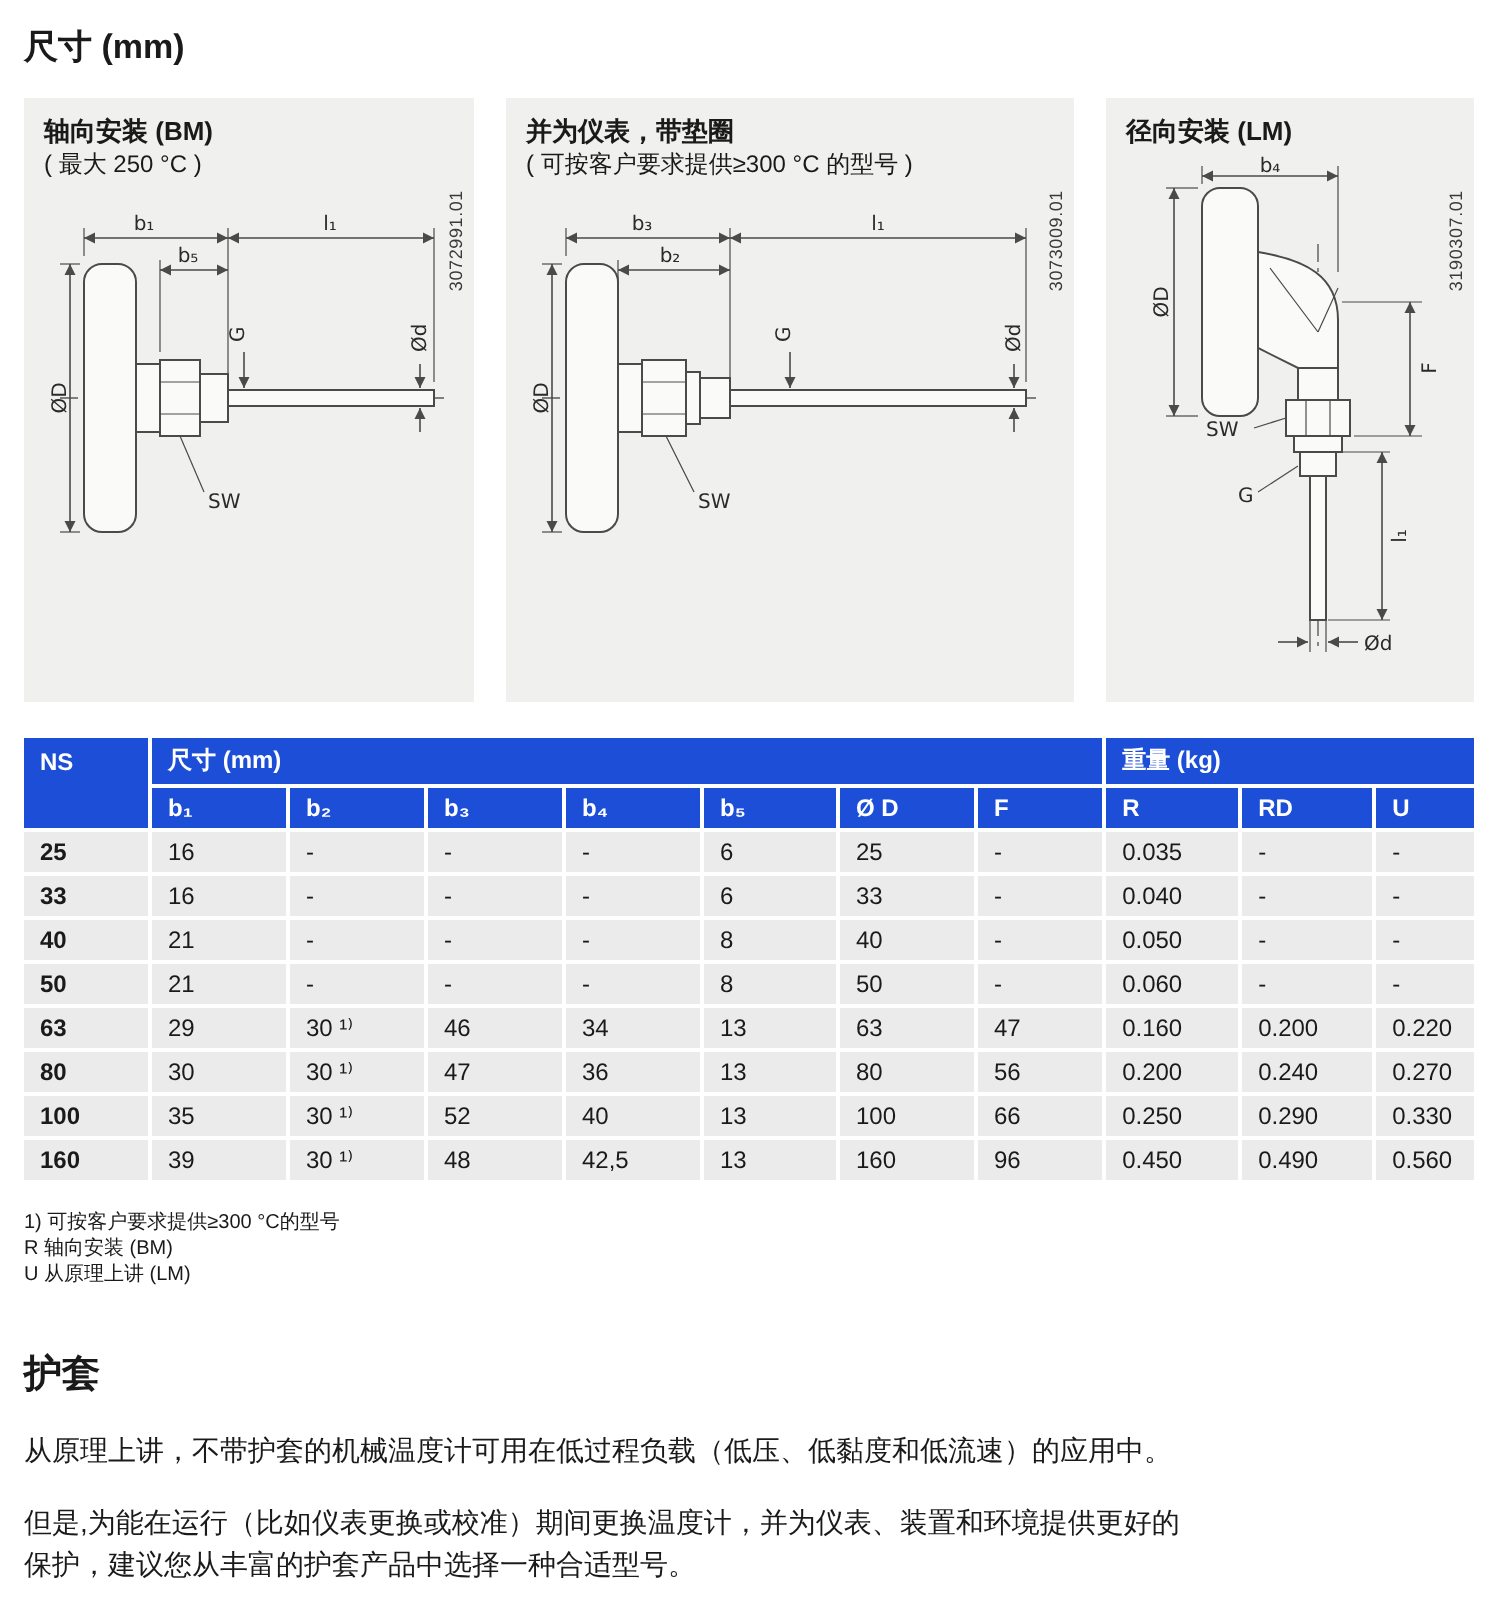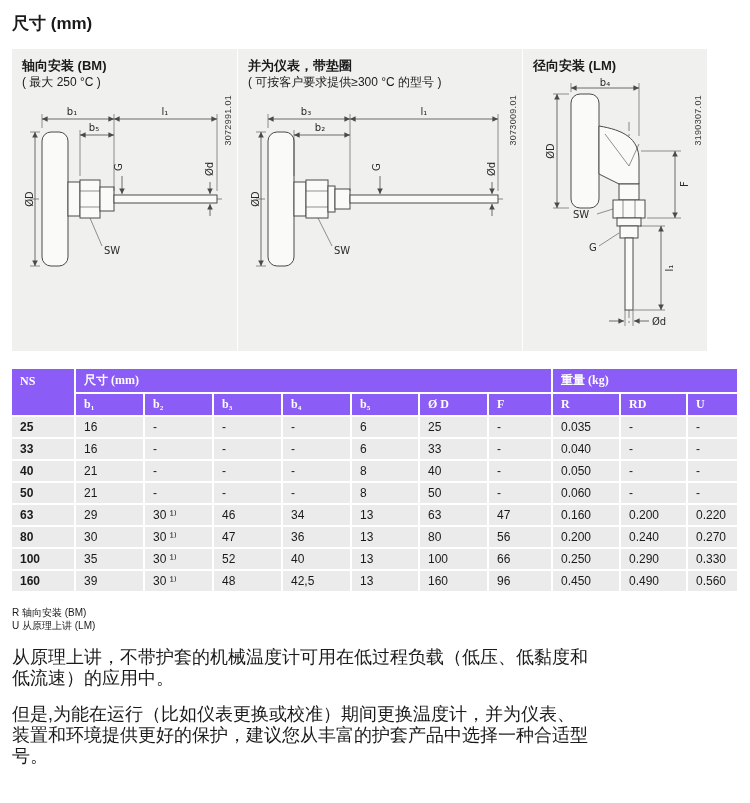--- a/index.html
+++ b/index.html
@@ -7,21 +7,21 @@
   body {
     width:750px; height:803px; overflow:hidden;
     font-family:"Liberation Sans","DejaVu Sans",sans-serif;
     color:#1a1a1a;
   }
   .page { padding:8px 12px 0 12px; }
 
   .page-title { font-size:17px; font-weight:bold; margin:4px 0 14px 0; }
 
   
-  .panels { display:flex; gap:1px; }
+  .panels { display:flex; gap:16px; }
   .panel {
     background:#f0f0ee; position:relative; height:302px;
     padding:8px 8px 4px 10px; overflow:hidden;
   }
   .panel-1 { width:225px; }
   .panel-2 { width:284px; }
   .panel-3 { width:184px; }
   .panel-title { font-size:13px; font-weight:bold; line-height:17px; }
   .panel-subtitle { font-size:12px; line-height:16px; }
   .drawing-no {
@@ -34,31 +34,31 @@
   .thin { stroke:#4a4a4a; stroke-width:.6; fill:none; }
   .cl   { stroke:#5a5a5a; stroke-width:.7; stroke-dasharray:9 3 2 3; fill:none; }
   .dim  { stroke:#4a4a4a; stroke-width:.8; fill:none; }
   .ext  { stroke:#4a4a4a; stroke-width:.6; fill:none; }
   svg text { font-size:10px; fill:#2a2a2a; font-family:"DejaVu Sans",sans-serif; }
 
   
   table { border-collapse:separate; border-spacing:2px; table-layout:fixed;
           width:729px; margin:16px 0 0 -2px; }
   th,td { font-size:12px; text-align:left; padding:3px 0 3px 8px; height:20px; }
-  thead th { background:#8b5cf6; color:#ffffff; font-weight:bold;font-family:Liberation Serif, serif; }
+  thead th { background:#1d4ed8; color:#ffffff; font-weight:bold; }
   thead th.corner { vertical-align:top; padding-top:5px; }
   tbody td { background:#ebebeb; color:#1a1a1a; }
   tbody td.ns-cell { font-weight:bold; }
 
   
   .footnotes { margin-top:13px; font-size:10px; line-height:13px; color:#1a1a1a; }
 
   
   .sleeve-heading { font-size:19px; font-weight:bold; margin-top:30px; }
-  .sleeve-par { font-size:18px; line-height:21px; max-width:578px; margin-top:15px; }
+  .sleeve-par { font-size:14px; line-height:21px; max-width:578px; margin-top:15px; }
 </style>
 </head>
 <body>
 
 <div class="page">
 
   <div class="page-title">尺寸 (mm)</div>
 
   <div class="panels">
 
@@ -352,20 +352,22 @@
           <td>160</td>
           <td>96</td>
           <td>0.450</td>
           <td>0.490</td>
           <td>0.560</td>
         </tr>
       </tbody>
   </table>
 
   <div class="footnotes">
+    <div>1) 可按客户要求提供≥300 °C的型号</div>
     <div>R 轴向安装 (BM)</div>
     <div>U 从原理上讲 (LM)</div>
   </div>
 
+  <div class="sleeve-heading">护套</div>
   <p class="sleeve-par">从原理上讲，不带护套的机械温度计可用在低过程负载（低压、低黏度和低流速）的应用中。</p>
   <p class="sleeve-par">但是,为能在运行（比如仪表更换或校准）期间更换温度计，并为仪表、装置和环境提供更好的保护，建议您从丰富的护套产品中选择一种合适型号。</p>
 
 </div>
 
 </body></html>

